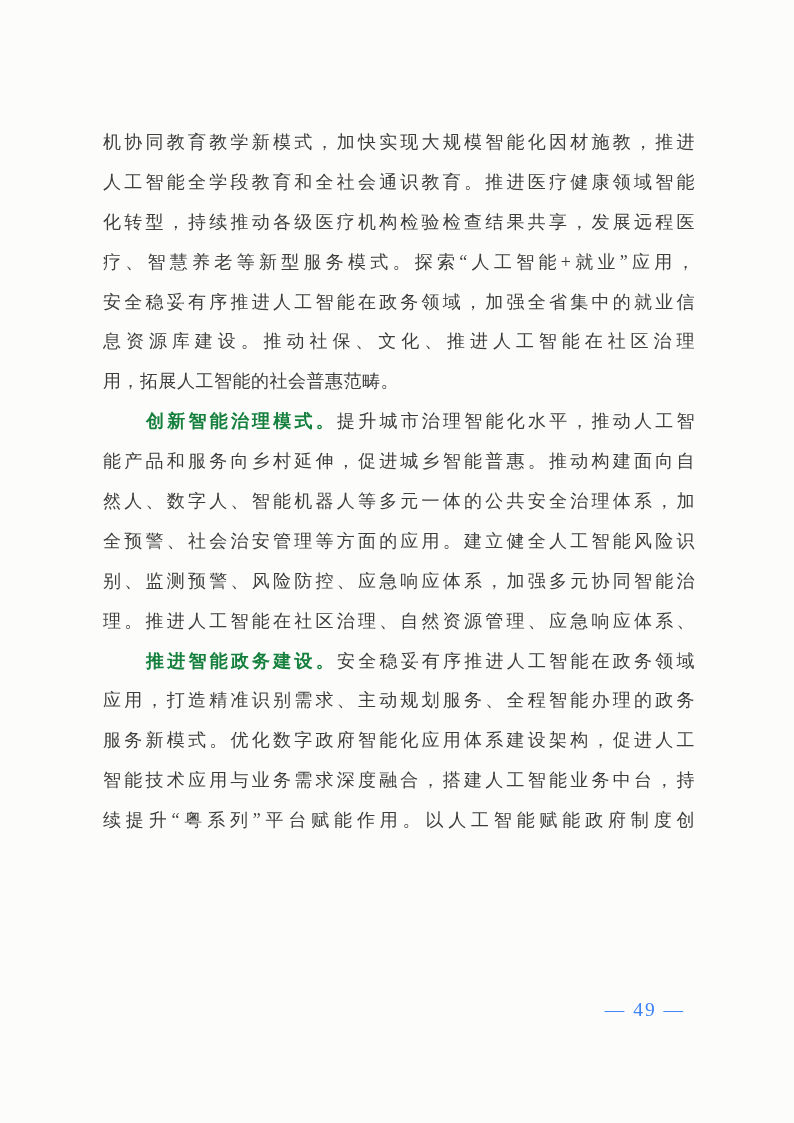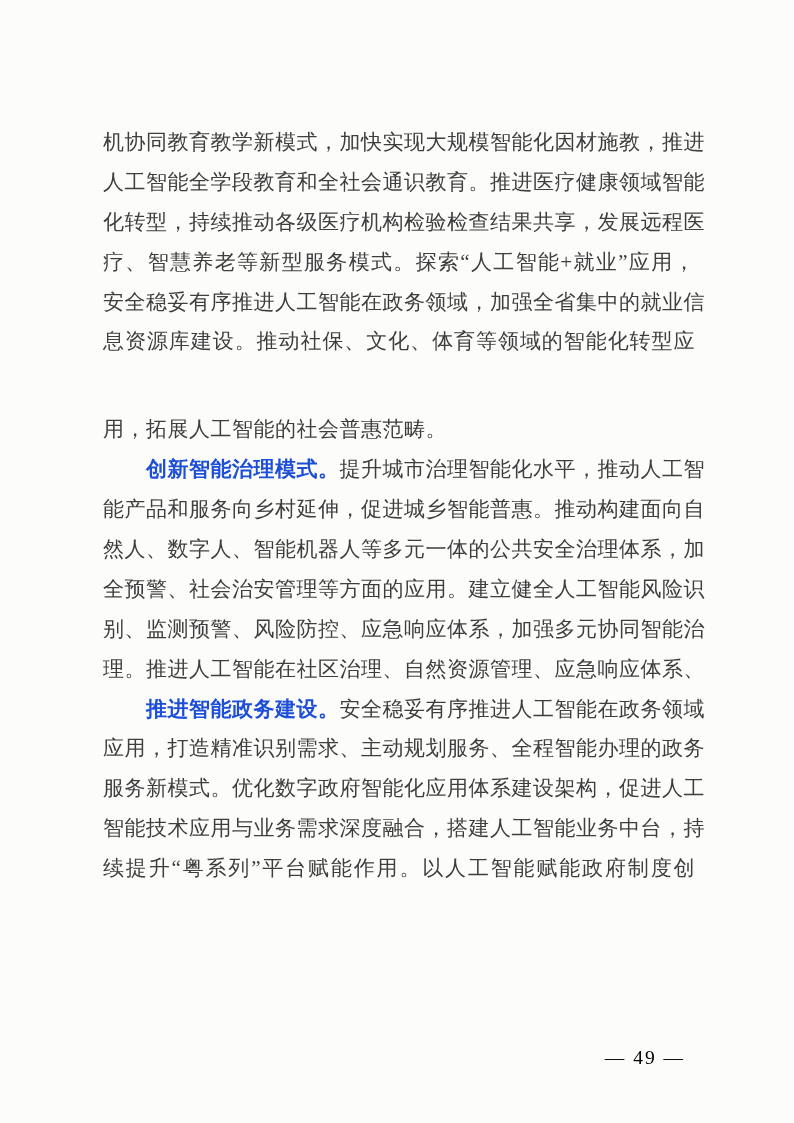--- a/index.html
+++ b/index.html
@@ -21,63 +21,61 @@
   }
   .text-column {
     position: absolute;
     left: 103px;
     top: 123px;
     width: 592px;
   }
   .doc-line {
     height: 39.9px;
     line-height: 39.9px;
-    font-size: 21px;
+    font-size: 18px;
     color: #3e3e3e;
     letter-spacing: 0.5px;
     text-align: justify;
     text-align-last: justify;
     white-space: nowrap;
     overflow: visible;
   }
   .doc-line.para-end {
     text-align: left;
     text-align-last: left;
-    margin-top: 48px;
   }
   .doc-line.indent {
     padding-left: 43px;
     width: 549px;
   }
   .lead {
     font-weight: bold;
-    color: #1d4ed8;
+    color: #15803d;
   }
   .footer {
     position: absolute;
     top: 997px;
     right: 109px;
     font-size: 19.5px;
-    color: #000000;
+    color: #3b82f6;
     letter-spacing: 2px;
     line-height: 26px;
-    margin-top: 48px;
   }
 </style>
 </head>
 <body>
 
 <div class="page">
   <div class="text-column">
     <div class="doc-line">机协同教育教学新模式，加快实现大规模智能化因材施教，推进</div>
     <div class="doc-line">人工智能全学段教育和全社会通识教育。推进医疗健康领域智能</div>
     <div class="doc-line">化转型，持续推动各级医疗机构检验检查结果共享，发展远程医</div>
     <div class="doc-line">疗、智慧养老等新型服务模式。探索“人工智能+就业”应用，</div>
     <div class="doc-line">安全稳妥有序推进人工智能在政务领域，加强全省集中的就业信</div>
-    <div class="doc-line">息资源库建设。推动社保、文化、体育等领域的智能化转型应</div>
+    <div class="doc-line">息资源库建设。推动社保、文化、推进人工智能在社区治理</div>
     <div class="doc-line para-end">用，拓展人工智能的社会普惠范畴。</div>
     <div class="doc-line indent">
       <span class="lead">创新智能治理模式。</span><span>提升城市治理智能化水平，推动人工智</span>
     </div>
     <div class="doc-line">能产品和服务向乡村延伸，促进城乡智能普惠。推动构建面向自</div>
     <div class="doc-line">然人、数字人、智能机器人等多元一体的公共安全治理体系，加</div>
     <div class="doc-line">全预警、社会治安管理等方面的应用。建立健全人工智能风险识</div>
     <div class="doc-line">别、监测预警、风险防控、应急响应体系，加强多元协同智能治</div>
     <div class="doc-line">理。推进人工智能在社区治理、自然资源管理、应急响应体系、</div>
     <div class="doc-line indent">

